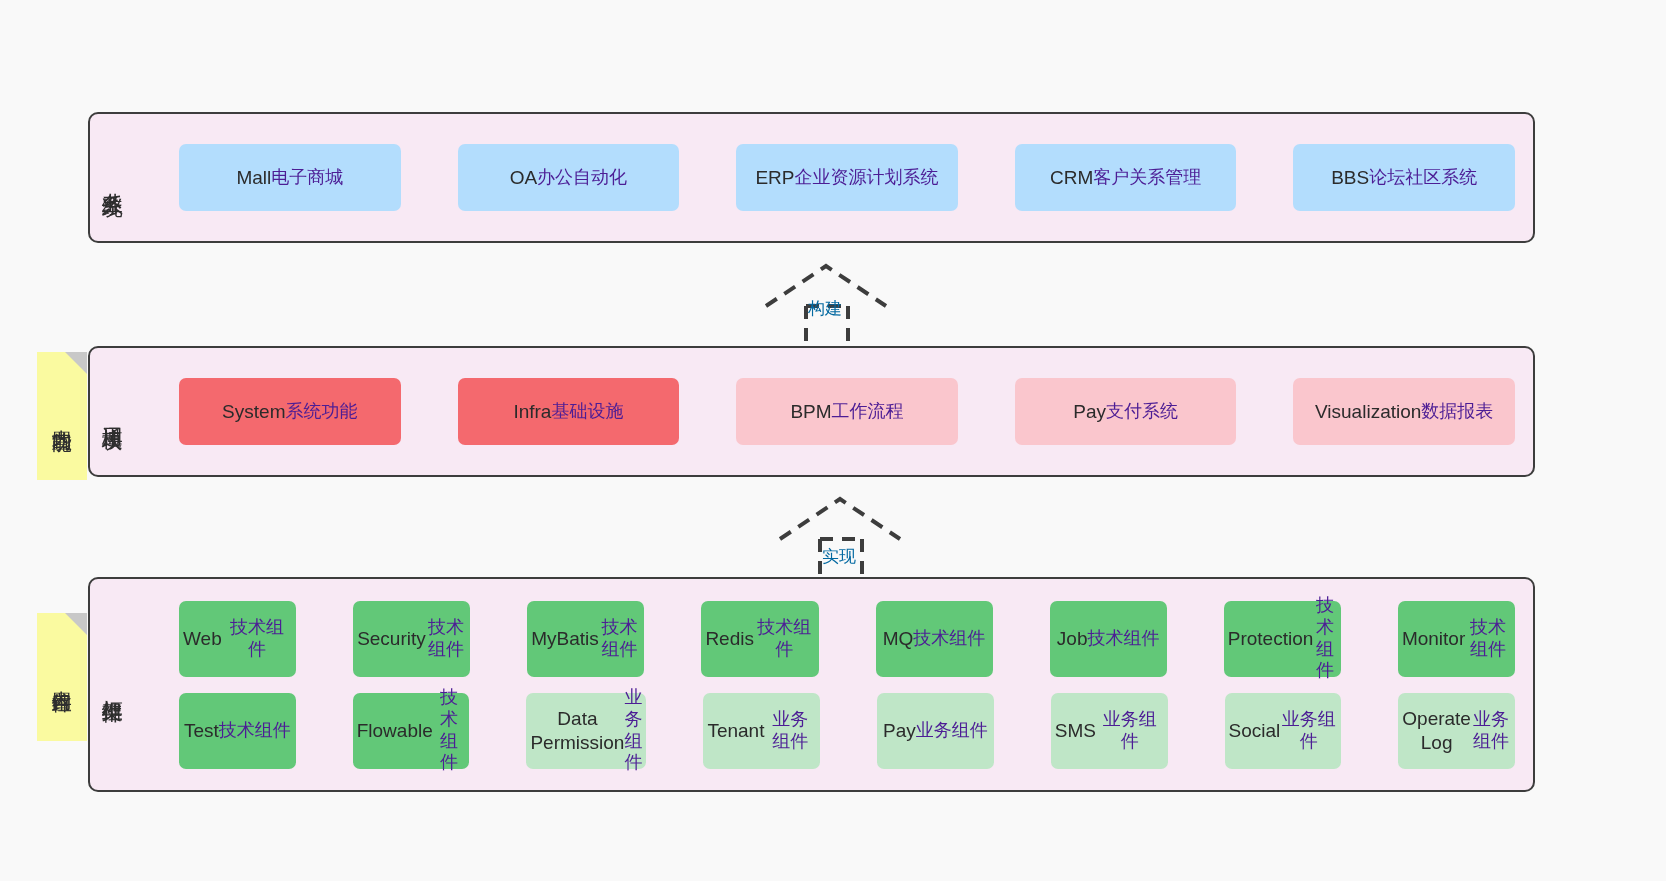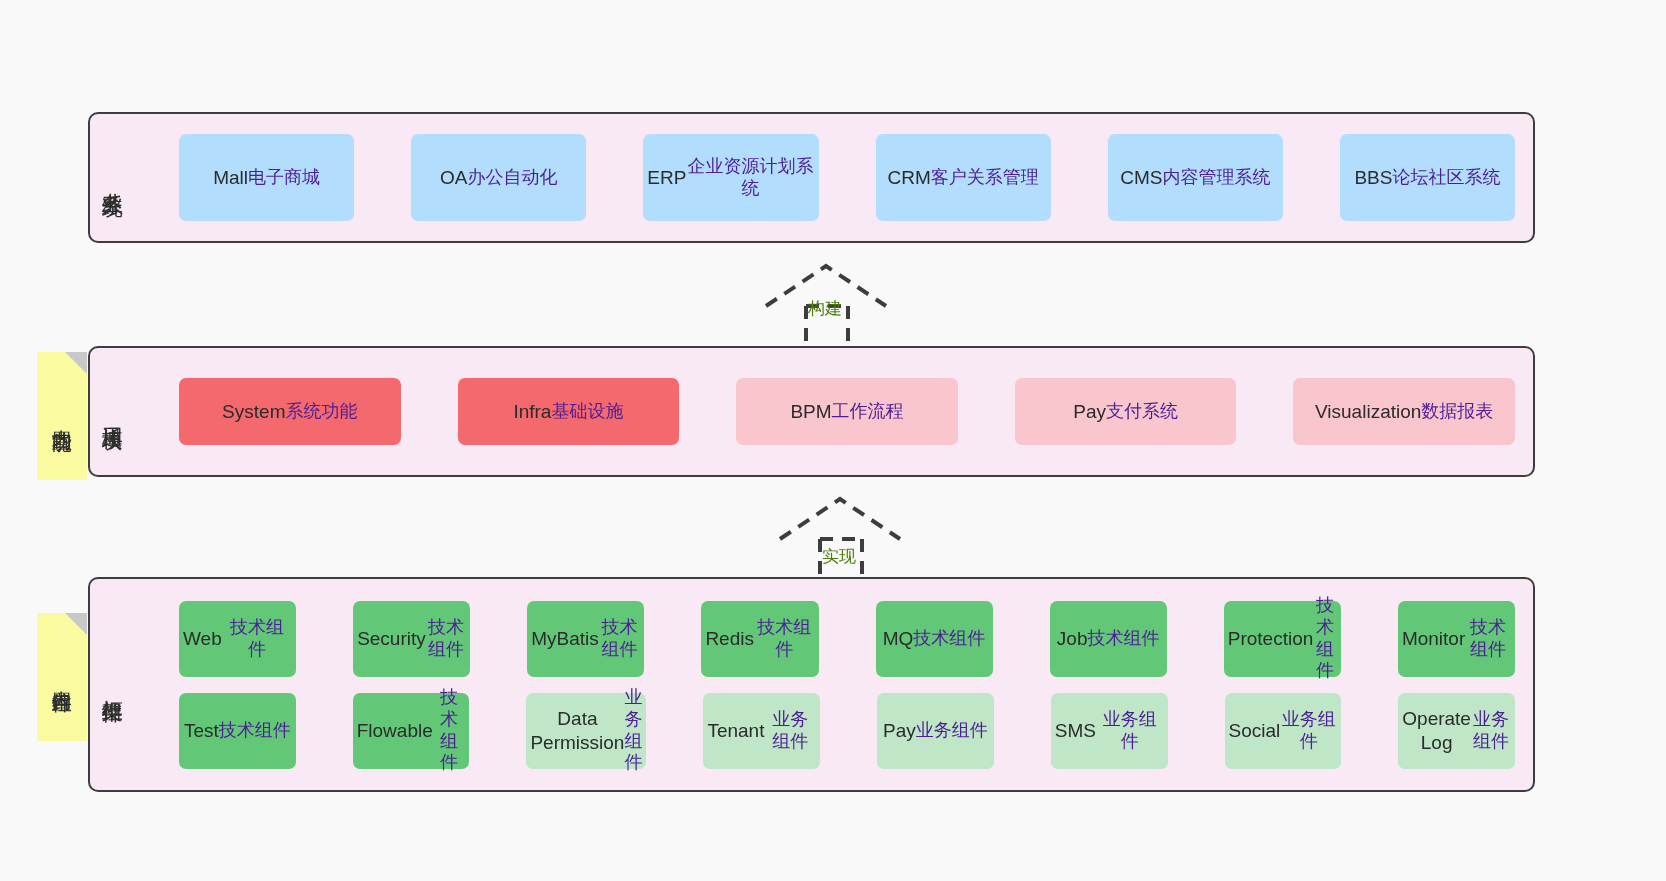--- a/index.html
+++ b/index.html
@@ -127,21 +127,21 @@
   .arrow {
     position: absolute;
   }
   .arrow svg {
     display: block;
     overflow: visible;
   }
   .arrow-label {
     position: absolute;
     font-size: 17px;
-    color: #4d7c0f;
+    color: #0369a1;
     background: transparent;
     white-space: nowrap;
     user-select: none;
   }
 </style>
 </head>
 <body>
 
 <div class="canvas">
 
@@ -157,24 +157,20 @@
           <span class="t1">OA</span>
           <span class="t2">办公自动化</span>
         </div>
         <div class="card c-blue">
           <span class="t1">ERP</span>
           <span class="t2">企业资源计划系统</span>
         </div>
         <div class="card c-blue">
           <span class="t1">CRM</span>
           <span class="t2">客户关系管理</span>
-        </div>
-        <div class="card c-blue">
-          <span class="t1">CMS</span>
-          <span class="t2">内容管理系统</span>
         </div>
         <div class="card c-blue">
           <span class="t1">BBS</span>
           <span class="t2">论坛社区系统</span>
         </div>
       </div>
     </div>
   </div>
 
   <div class="arrow" style="left:758px; top:262px; width:160px; height:86px;">

